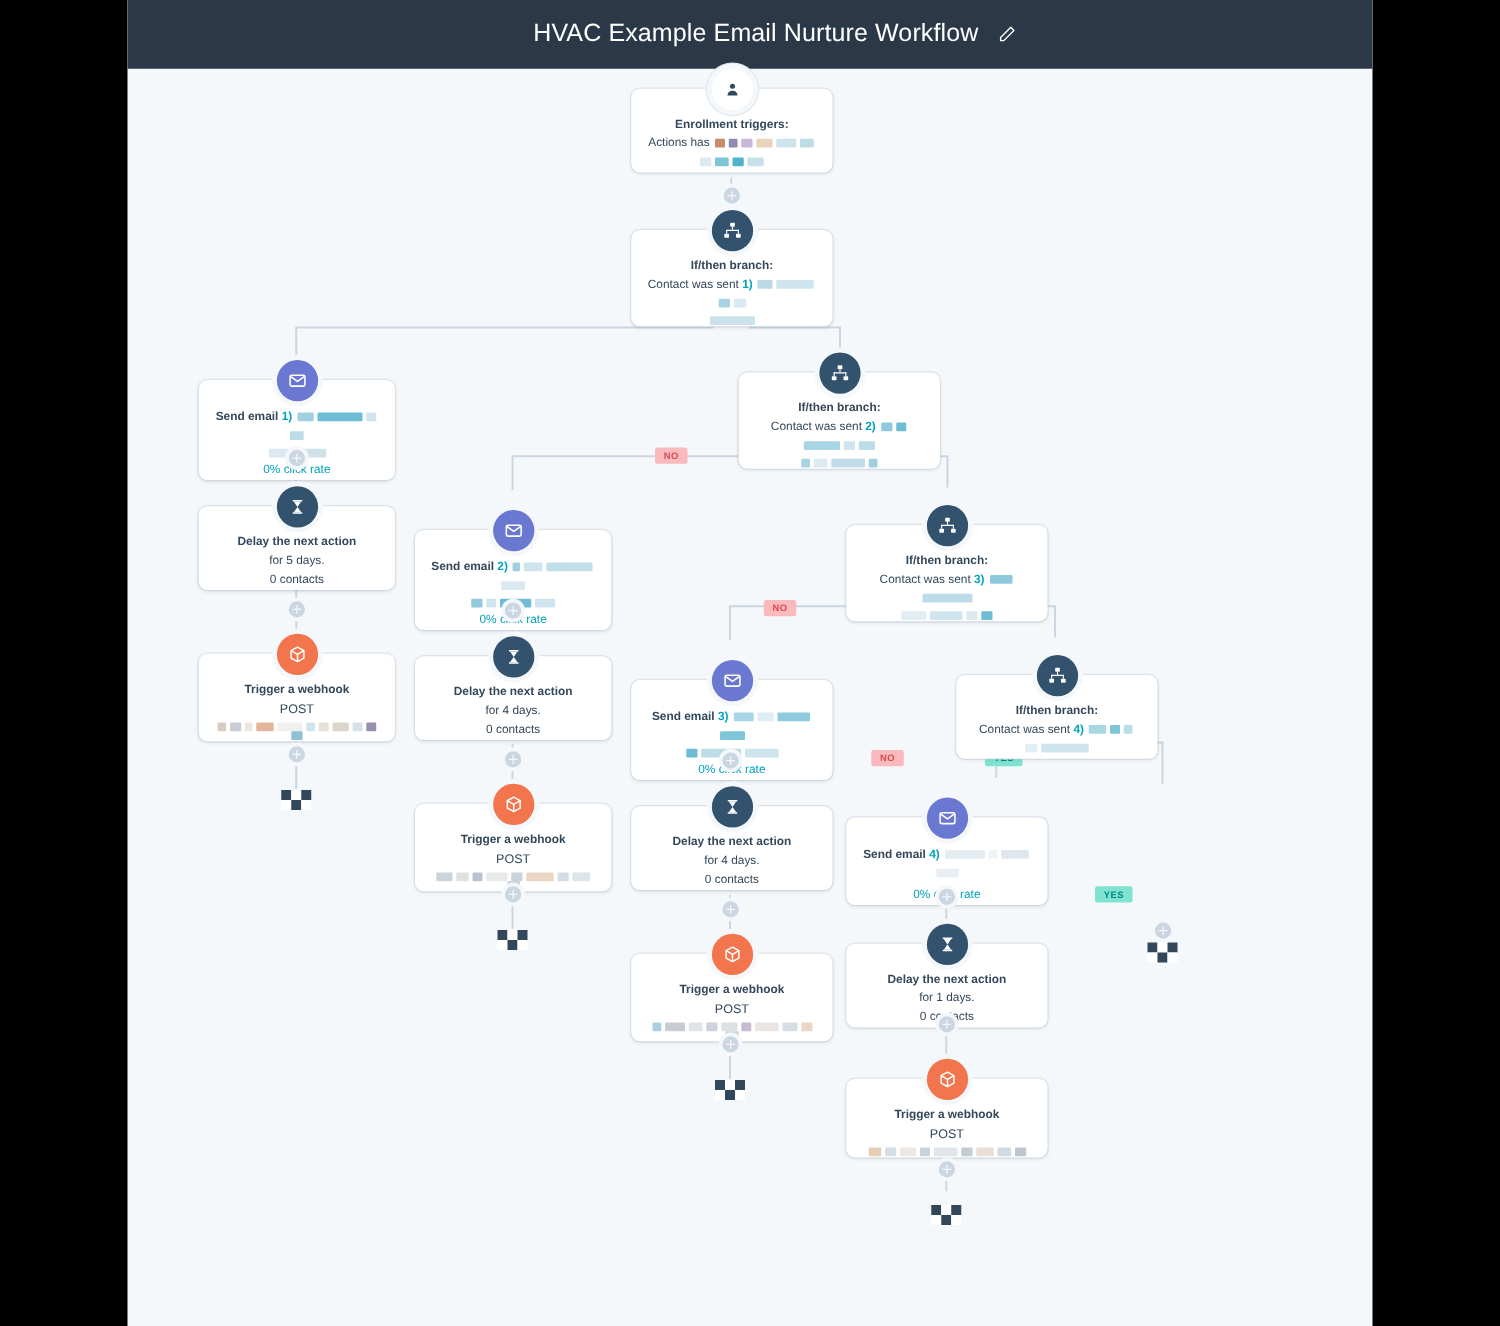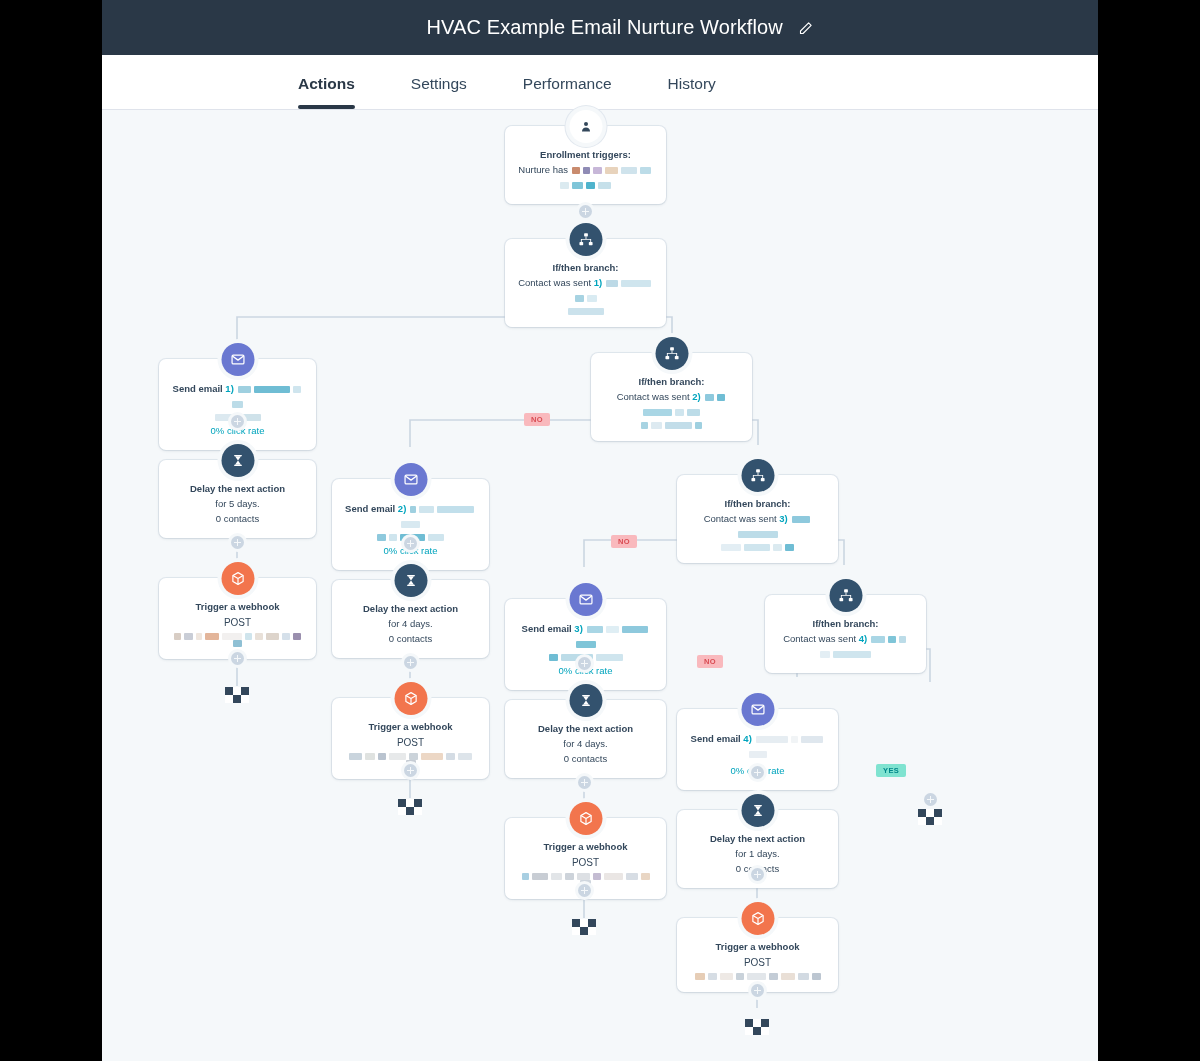--- a/index.html
+++ b/index.html
@@ -18,21 +18,21 @@
   .tab{position:relative;font-size:15.5px;color:#33475b;padding:0 0 16px 0;margin-right:56px;cursor:pointer;white-space:nowrap;}
   .tab.active{font-weight:700;color:#2a3847;}
   .tab.active:after{content:"";position:absolute;left:0;right:0;bottom:0;height:4px;border-radius:3px;background:#2a3847;}
 
   
   .canvas{position:relative;width:996px;height:951px;}
   .edges{position:absolute;left:0;top:0;width:996px;height:951px;pointer-events:none;}
 
   
   .node{position:absolute;background:#fff;border-radius:7px;box-shadow:0 1px 3px rgba(45,62,80,.12),0 0 0 1px rgba(203,214,226,.45);box-sizing:border-box;text-align:center;}
-  .node .nbody{padding:22px 12px 12px;}
+  .node .nbody{padding:22px 12px 1px;}
   .node-icon{position:absolute;left:50%;top:-16px;transform:translateX(-50%);width:33px;height:33px;border-radius:50%;display:flex;align-items:center;justify-content:center;box-shadow:0 0 0 4px #f5f8fa;}
   .ic-enroll{background:#fff;box-shadow:0 0 0 4px #f5f8fa,0 0 0 5px #e2e8ef;}
   .ic-branch{background:#33526e;}
   .ic-email{background:#6a78d1;}
   .ic-delay{background:#33526e;}
   .ic-webhook{background:#f2754d;}
   .node-icon svg{display:block;}
 
   .ttl{font-size:9.5px;font-weight:700;color:#33475b;line-height:14px;}
   .sub{font-size:9.5px;color:#33475b;line-height:15px;font-weight:400;}
@@ -71,26 +71,20 @@
       <div class="title">
         <span>HVAC Example Email Nurture Workflow</span>
         <span class="pencil-icon">
           <svg width="15" height="15" viewBox="0 0 24 24" fill="none" stroke="#ffffff" stroke-width="1.8" stroke-linecap="round" stroke-linejoin="round">
             <path d="M17 3l4 4L8 20H4v-4L17 3z"></path>
           </svg>
         </span>
       </div>
     </div>
 
-    <div class="tabbar">
-      <div class="tab active"><span>Actions</span></div>
-      <div class="tab"><span>Settings</span></div>
-      <div class="tab"><span>Performance</span></div>
-      <div class="tab"><span>History</span></div>
-    </div>
 
     <div class="canvas">
 
       <svg class="edges" viewBox="0 0 996 951">
         <g stroke="#cbd6e2" stroke-width="1.6" fill="none">
 
           <path d="M483 87 L483 116"></path>
 
           <path d="M468 185 L468 207 L135 207 L135 233"></path>
           <path d="M498 185 L498 207 L570 207 L570 228"></path>
@@ -125,21 +119,21 @@
       <div class="node" style="left:403px;top:16px;width:161px;">
         <div class="node-icon ic-enroll">
           <svg width="13" height="13" viewBox="0 0 24 24" fill="#33475b">
             <circle cx="12" cy="7.5" r="3.7"></circle>
             <path d="M4.6 21c0-4.1 3.3-7 7.4-7s7.4 2.9 7.4 7z"></path>
           </svg>
         </div>
         <div class="nbody">
           <div class="ttl">Enrollment triggers:</div>
           <div class="sub">
-            <span>Nurture has</span>
+            <span>Actions has</span>
             <span class="blur" style="width:8px;background:#c98b6e"></span><span class="blur" style="width:7px;background:#8f8bb5"></span><span class="blur" style="width:9px;background:#c7b7d8"></span><span class="blur" style="width:13px;background:#e8d3bc"></span><span class="blur" style="width:16px;background:#cfe3ec"></span><span class="blur" style="width:11px;background:#bcdce8"></span><span class="blur" style="width:9px;background:#dbeaf0"></span><span class="blur" style="width:11px;background:#7fc5d8"></span><span class="blur" style="width:9px;background:#4fb3cc"></span><span class="blur" style="width:13px;background:#c6e0ea"></span>
           </div>
         </div>
       </div>
 
       <div class="plus" style="left:477px;top:95px;"></div>
 
       <div class="node" style="left:403px;top:129px;width:161px;">
         <div class="node-icon ic-branch">
           <svg width="15" height="15" viewBox="0 0 24 24" fill="#ffffff">

